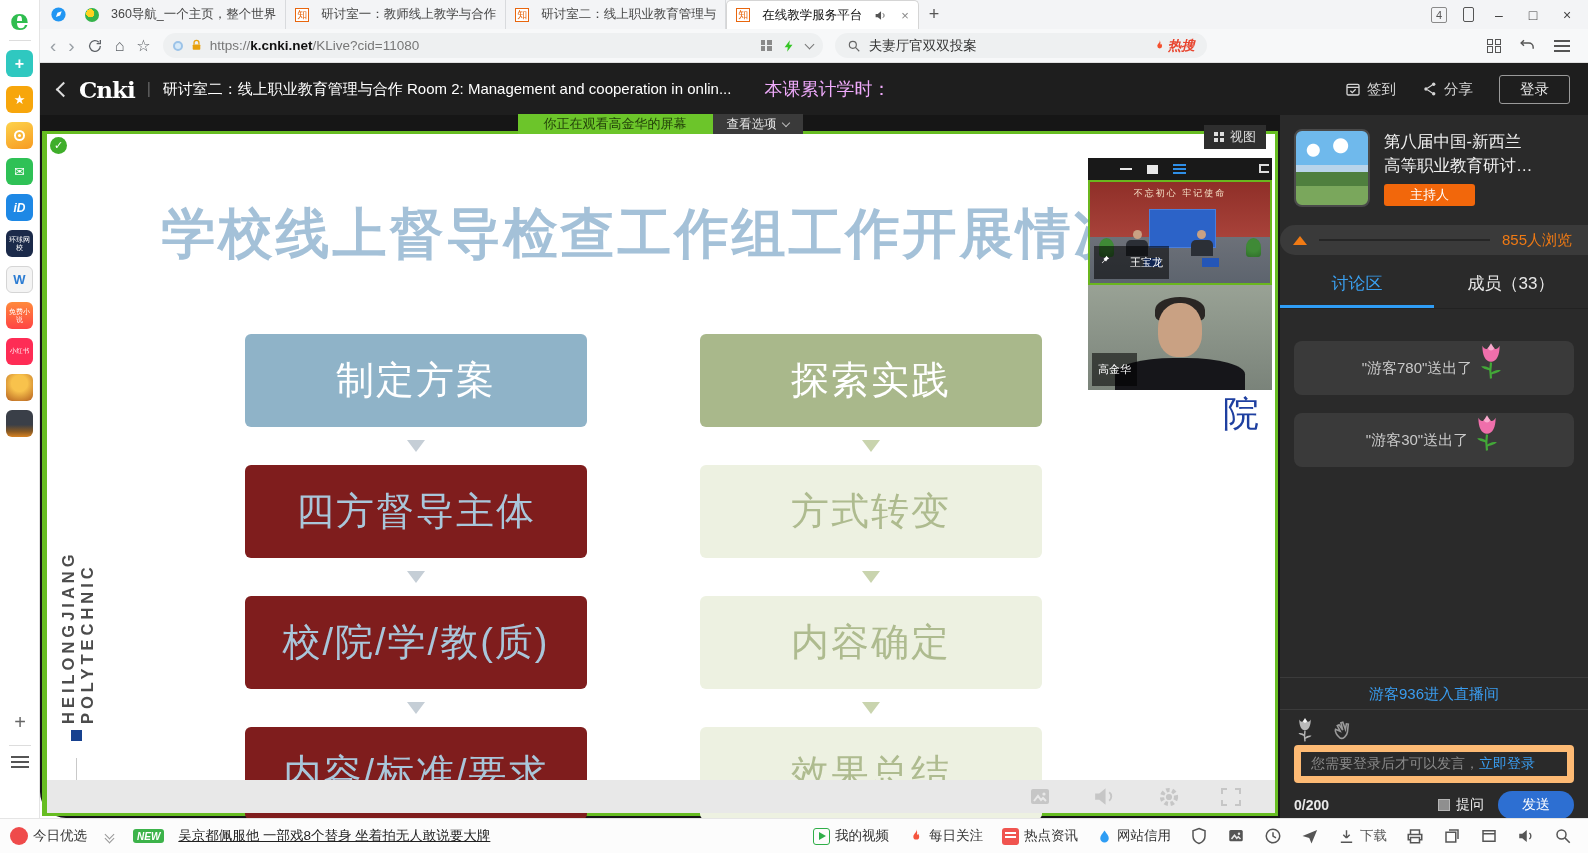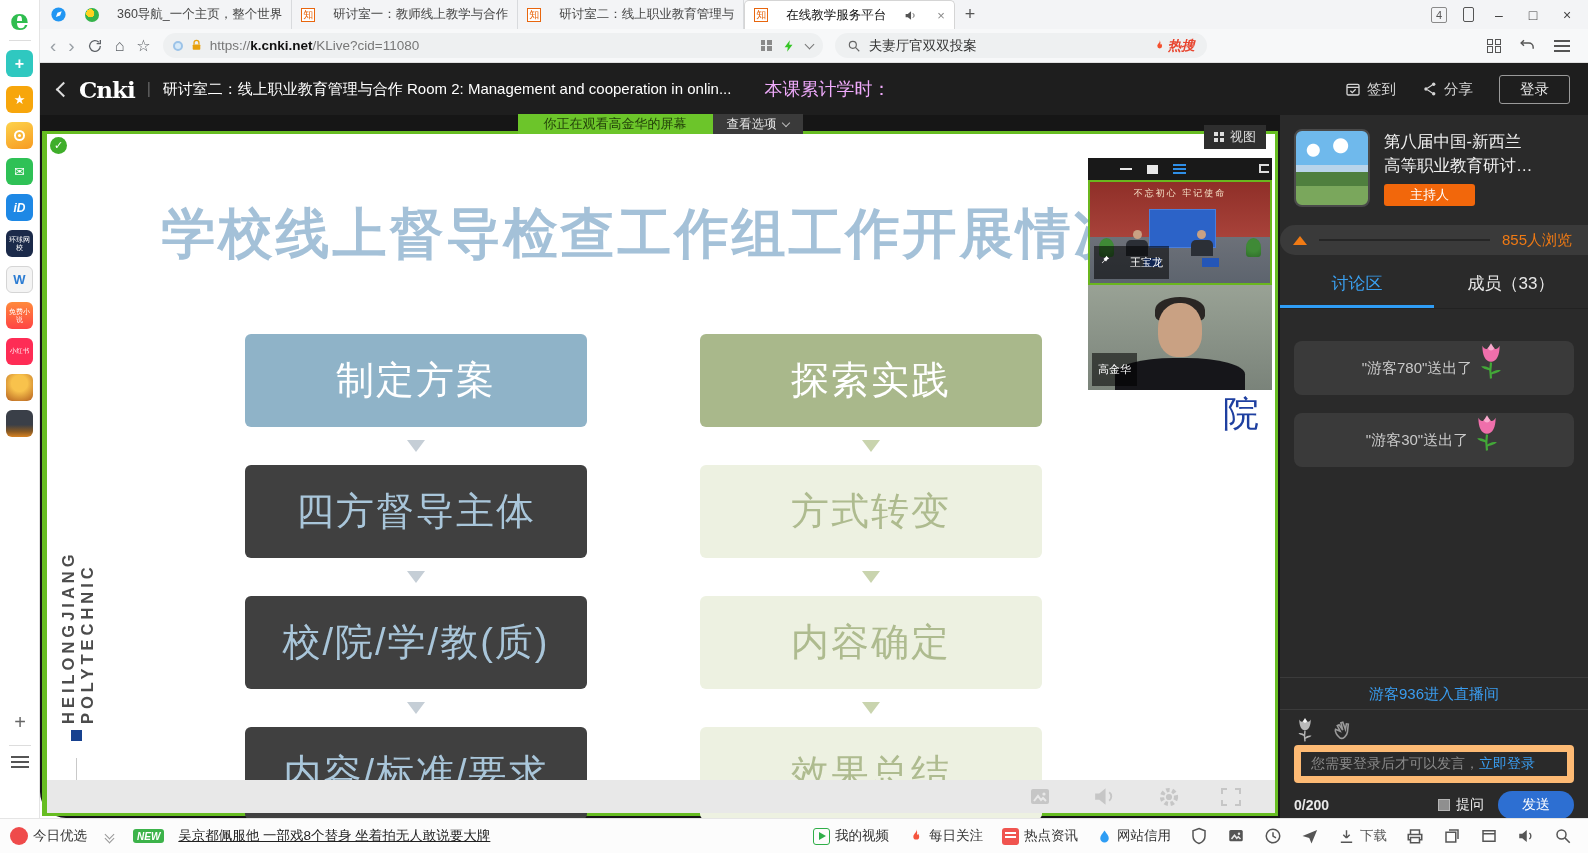--- a/index.html
+++ b/index.html
@@ -25,21 +25,21 @@
   .ri-game1 { background:radial-gradient(circle at 50% 35%,#f8c24c 0 8px,#b45f1e); }
   .ri-game2 { background:linear-gradient(180deg,#3a3f48 55%,#8a5a22 80%,#d88324); }
   .ri-add { color:#666; font-size:20px; background:transparent; }
   .rail-list { width:18px; margin:10px auto; }
   .rail-list i { display:block; height:2px; background:#555; margin:3px 0; }
   #rail-bottom { position:absolute; left:0; bottom:40px; width:40px; }
 
   
   #tabstrip { position:absolute; left:40px; right:0; top:0; height:29px; background:#f3f4f6; display:flex; align-items:flex-end; z-index:20; }
   .pin-tab { width:36px; height:29px; display:flex; align-items:center; justify-content:center; }
-  .tab { height:29px; display:flex; align-items:center; gap:18px; padding:3px 9px; font-size:12.5px; color:#454545; max-width:228px; min-width:160px; border-right:1px solid #d8dadd; cursor:pointer; }
+  .tab { height:29px; display:flex; align-items:center; gap:12px; padding:3px 9px; font-size:12.5px; color:#454545; max-width:228px; min-width:160px; border-right:1px solid #d8dadd; cursor:pointer; }
   .tab .lbl { white-space:nowrap; overflow:hidden; text-overflow:ellipsis; }
   .tab.active { background:#fff; border:1px solid #d5d5d5; border-bottom:none; border-radius:5px 5px 0 0; color:#111; }
   .fav-360 { width:14px; height:14px; border-radius:50%; background:radial-gradient(circle at 38% 38%,#ffd21e 0 4px,#35b34a 4.2px); flex:0 0 auto; }
   .fav-zhi { width:14px; height:14px; border:1px solid #e8660e; color:#e8660e; font-size:10px; line-height:12px; text-align:center; background:#fff; flex:0 0 auto; }
   .tab-x { color:#888; font-size:13px; margin-left:2px; }
   .newtab { width:30px; height:29px; display:flex; align-items:center; justify-content:center; color:#555; font-size:18px; cursor:pointer; }
   #tabstrip-right { margin-left:auto; display:flex; align-items:center; gap:16px; padding-right:12px; height:29px; }
   .tabcount { width:16px; height:16px; border:1px solid #8a8a8a; border-radius:2px; font-size:11px; color:#555; text-align:center; line-height:14px; }
   .devicon { width:11px; height:15px; border:1.5px solid #555; border-radius:2px; }
   .wctl { color:#444; font-size:14px; width:18px; text-align:center; cursor:pointer; }
@@ -86,21 +86,21 @@
 
   
   .slide-title { position:absolute; left:0; right:30px; top:64px; text-align:center; font-size:54px; font-weight:bold; color:#a4c1d8; letter-spacing:3px; white-space:nowrap; }
   .vertical-wm { position:absolute; left:12px; top:250px; height:340px; writing-mode:vertical-rl; transform:rotate(180deg); font-size:16.5px; letter-spacing:4px; font-weight:bold; color:#4c4c4c; }
   .wm-square { position:absolute; left:24px; top:596px; width:11px; height:11px; background:#17418f; }
   .wm-line { position:absolute; left:29px; top:624px; width:1px; height:44px; background:#c9c9c9; }
   .flowcol { position:absolute; top:200px; width:342px; display:flex; flex-direction:column; align-items:center; }
   .fc-left { left:198px; } .fc-right { left:653px; }
   .fbox { width:100%; height:93px; border-radius:6px; display:flex; align-items:center; justify-content:center; font-size:38px; letter-spacing:2px; }
   .fb-blue-head { background:#8fb3c8; color:#fff; }
-  .fb-blue { background:#404040; color:#a9c6da;text-align:center; }
+  .fb-blue { background:#7f1d1d; color:#a9c6da;text-align:center; }
   .fb-green-head { background:#a9b88b; color:#fff; }
   .fb-green { background:#edf1e1; color:#aebb8f; }
   .farrow { width:0; height:0; border-left:9px solid transparent; border-right:9px solid transparent; border-top:12px solid #c5ced6; margin:13px 0; }
   .farrow.g { border-top-color:#c9d4ae; }
   .calligraphy { position:absolute; left:1176px; top:256px; font-size:36px; color:#1e3fa0; font-family:"DejaVu Serif",serif; }
 
   
   #player-strip { position:absolute; left:0; right:0; bottom:0; height:33px; background:#e8e8e8; display:flex; align-items:center; justify-content:flex-end; gap:40px; padding-right:34px; color:#c6c6c6; }
   .fsbrackets { width:20px; height:18px; position:relative; }
   .fsbrackets i { position:absolute; width:6px; height:6px; border:2px solid #c6c6c6; }

